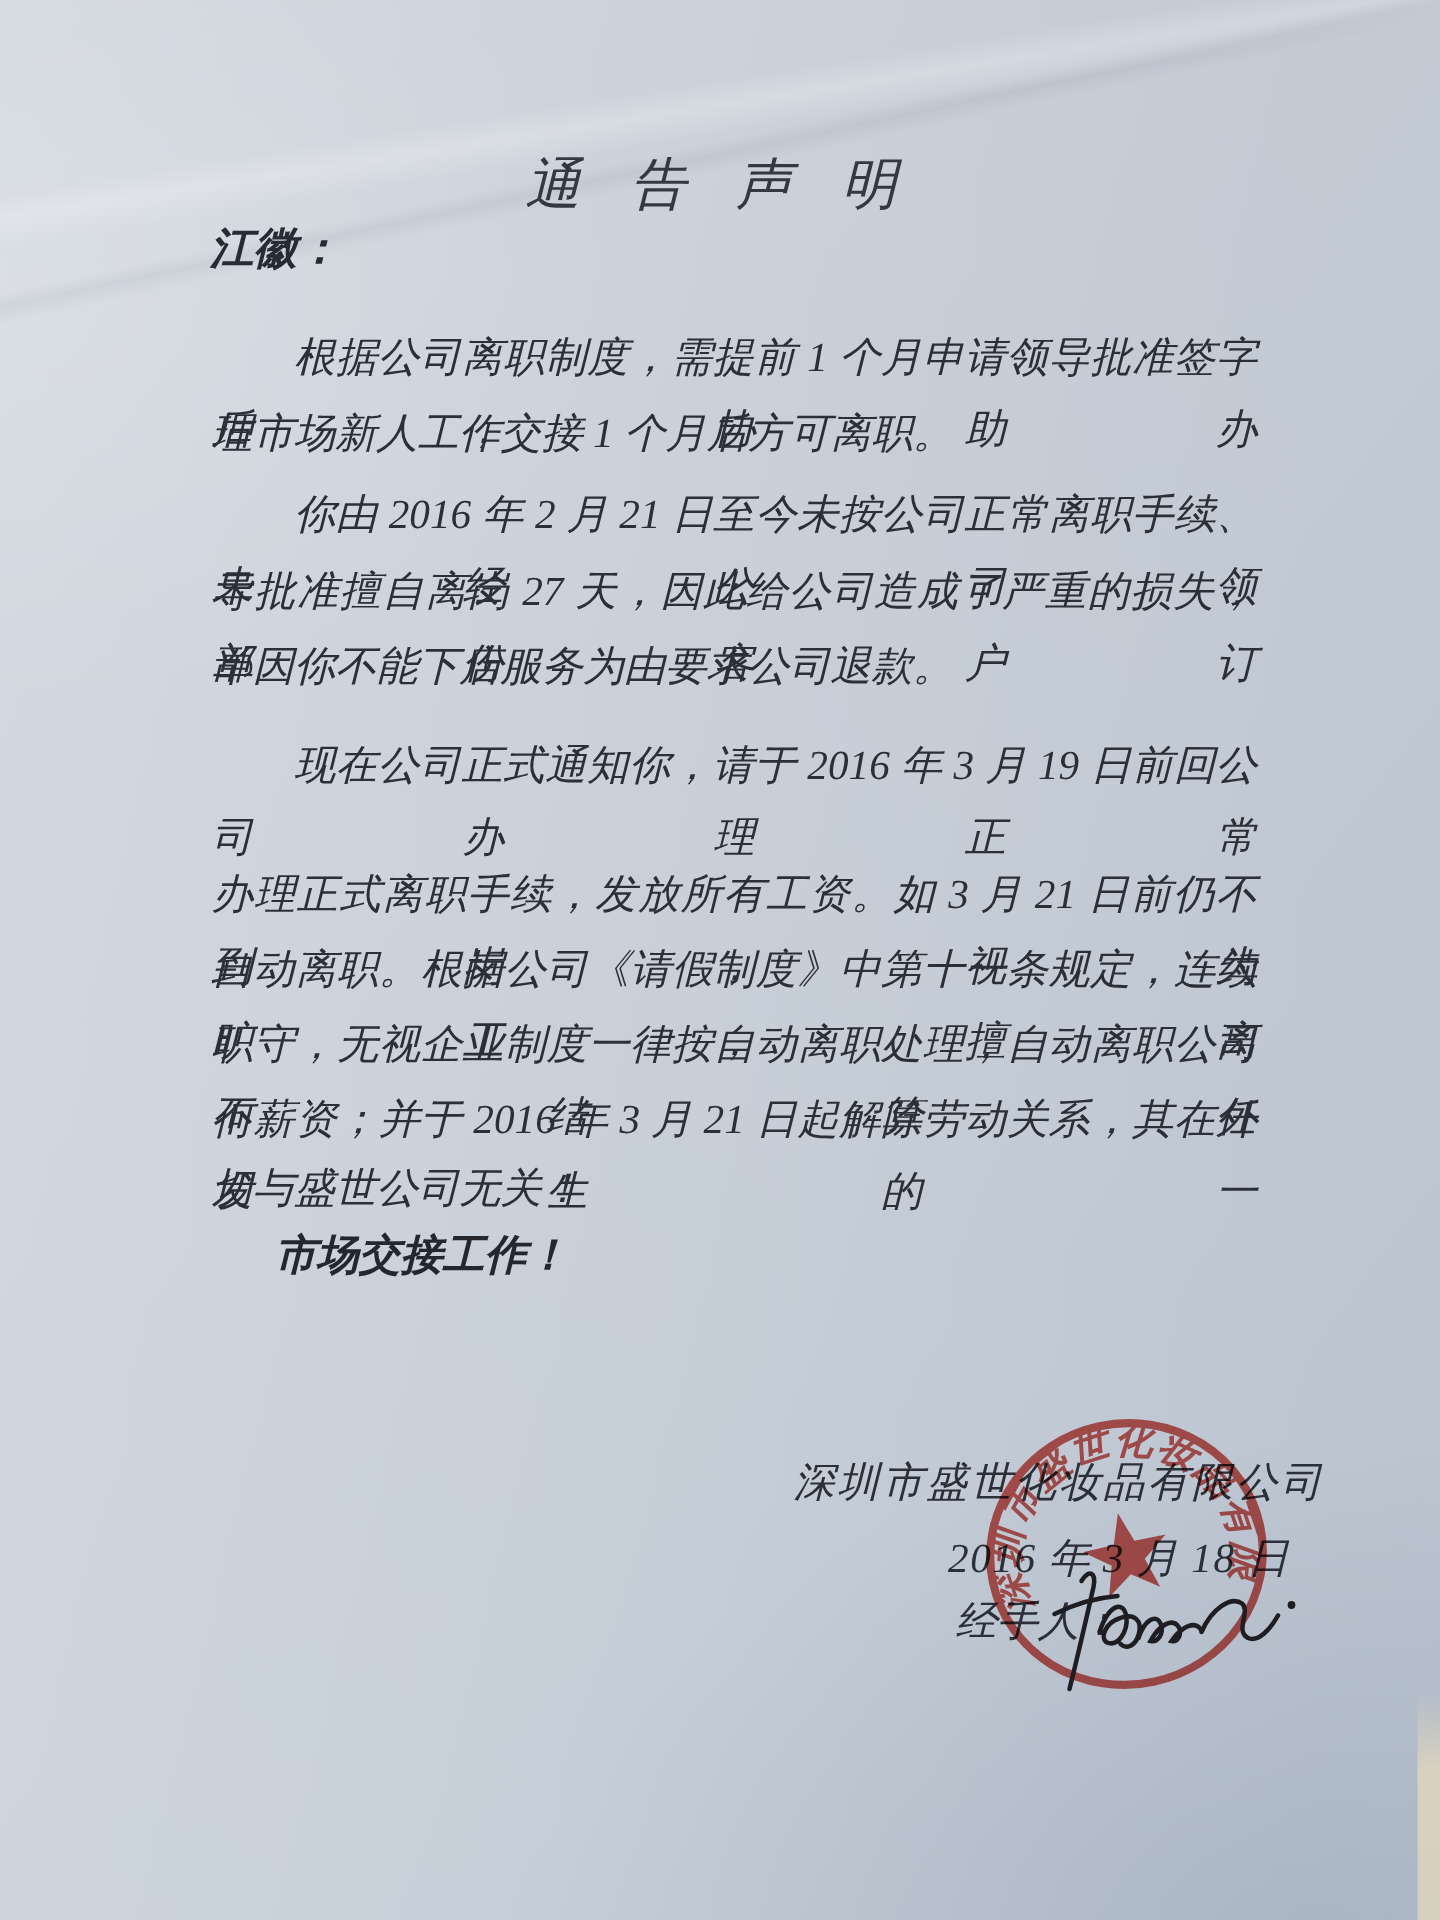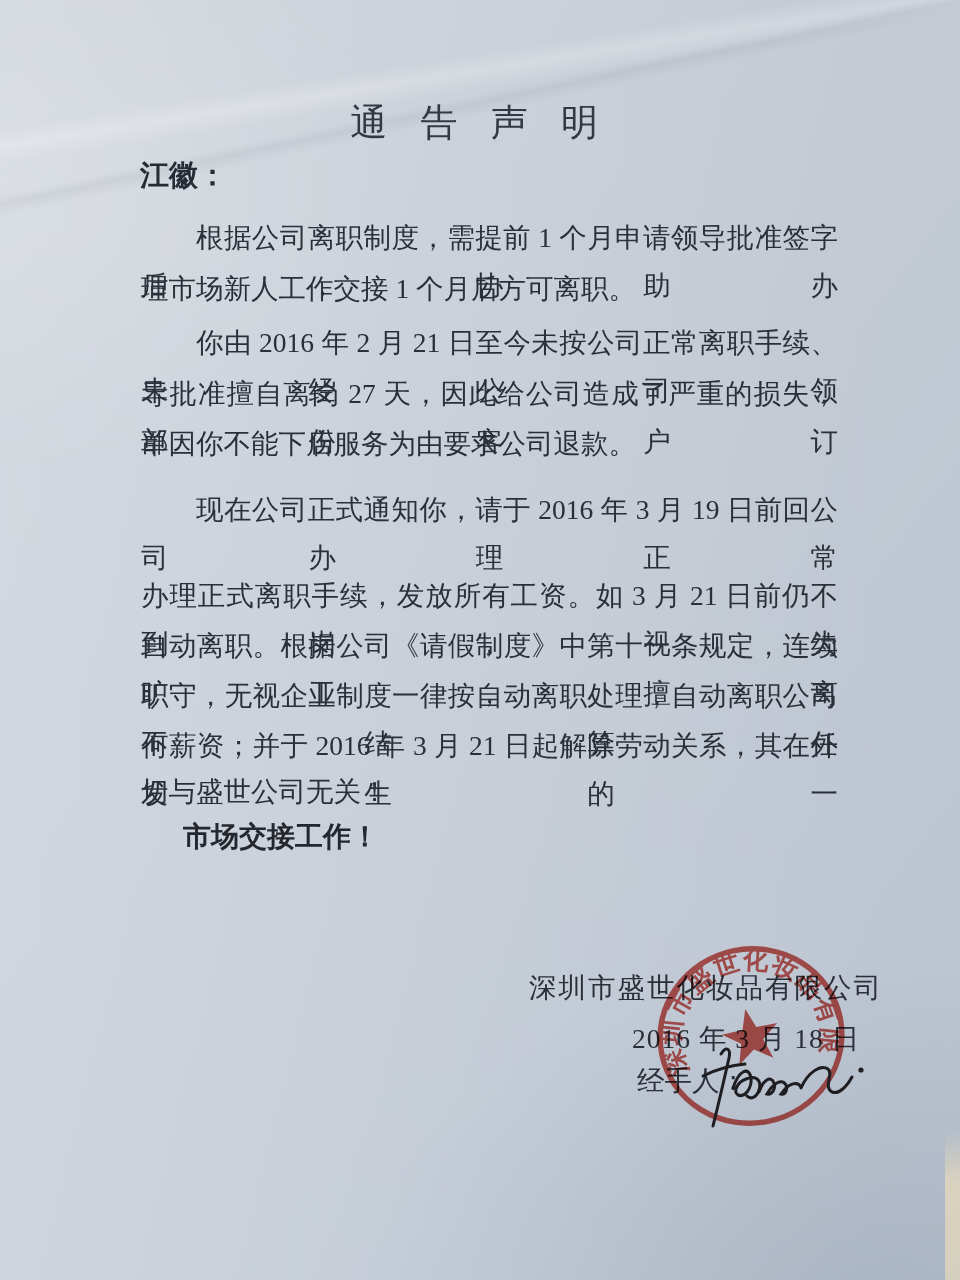--- a/index.html
+++ b/index.html
@@ -4,20 +4,21 @@
 <style>
   html, body { margin: 0; padding: 0; background: #9aa3ad; }
   .photo {
     position: relative;
     width: 960px;
     height: 1280px;
     overflow: hidden;
     font-family: "Liberation Serif", "DejaVu Serif", serif;
     color: #2b2f38;
     background: linear-gradient(to bottom right, #d3d8df 0%, #cfd5dd 28%, #c9d1db 62%, #c1cbd7 100%);
+    font-style: italic;
   }
   
   .shading {
     position: absolute; inset: 0; pointer-events: none;
     background:
       linear-gradient(171deg, rgba(255,255,255,0) 9%, rgba(255,255,255,0.22) 10.2%, rgba(255,255,255,0) 11.6%),
       linear-gradient(168deg, rgba(0,10,30,0) 13.2%, rgba(0,10,30,0.05) 13.8%, rgba(0,10,30,0) 14.6%),
       radial-gradient(90% 45% at 90% 102%, rgba(70,90,115,0.14), rgba(70,90,115,0) 60%),
       radial-gradient(70% 35% at 0% 15%, rgba(255,255,255,0.14), rgba(255,255,255,0) 65%),
       linear-gradient(to right, rgba(255,255,255,0.05), rgba(0,0,25,0.04) 92%);
@@ -26,21 +27,21 @@
     position: absolute; right: 0; top: 1128px; width: 15px; height: 152px;
     background: linear-gradient(to bottom, rgba(217,210,191,0) 0%, #d9d2bf 35%, #d5cfbd 100%);
   }
   .title {
     position: absolute; top: 98px; left: 0; width: 100%;
     margin: 0; text-align: center;
     font-size: 37px; font-weight: 500; letter-spacing: 12px;
     color: #343842;
   }
   .addressee {
-    position: absolute; top: 156px; left: 140px;
+    position: absolute; top: 146px; left: 140px;
     font-size: 29px; font-weight: 700; color: #272b33;
   }
   .line {
     position: absolute; left: 141px; width: 697px;
     font-size: 27.5px; line-height: 48px; white-space: nowrap;
     color: #2b2f38;
   }
   .line.justify { white-space: normal; text-align: justify; text-align-last: justify; }
   .line.indent { text-indent: 2em; }
   .closing {

